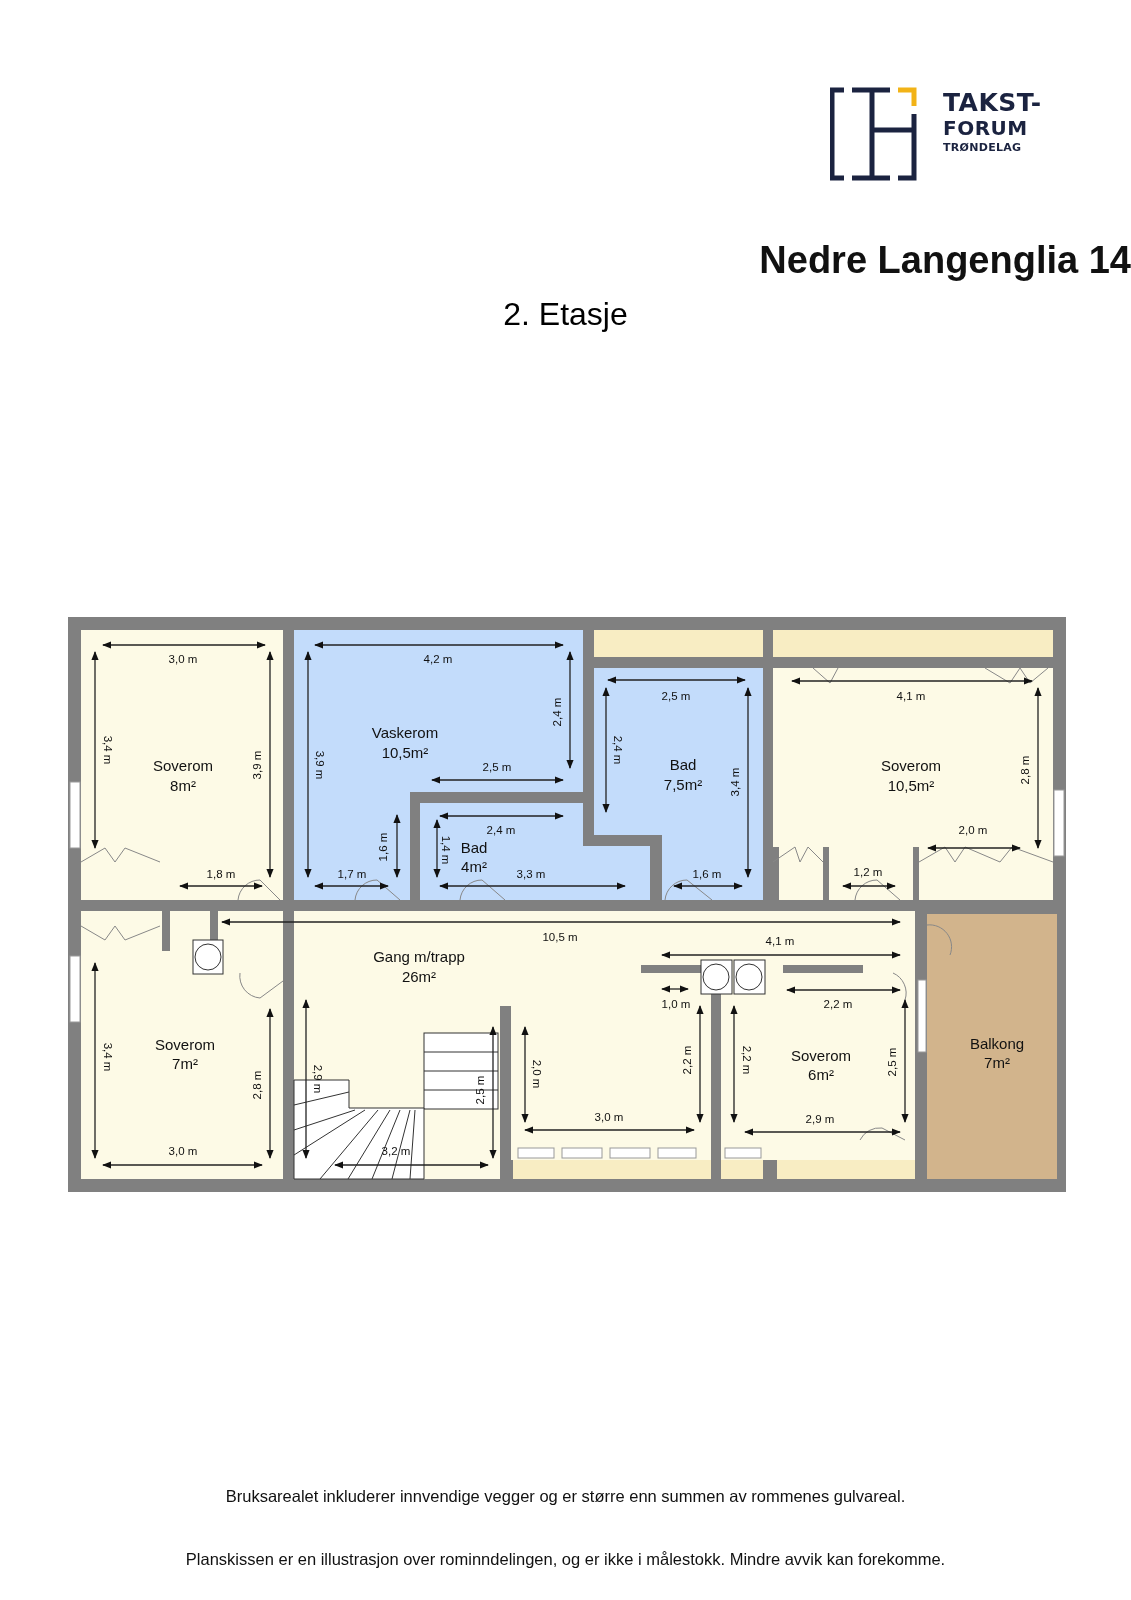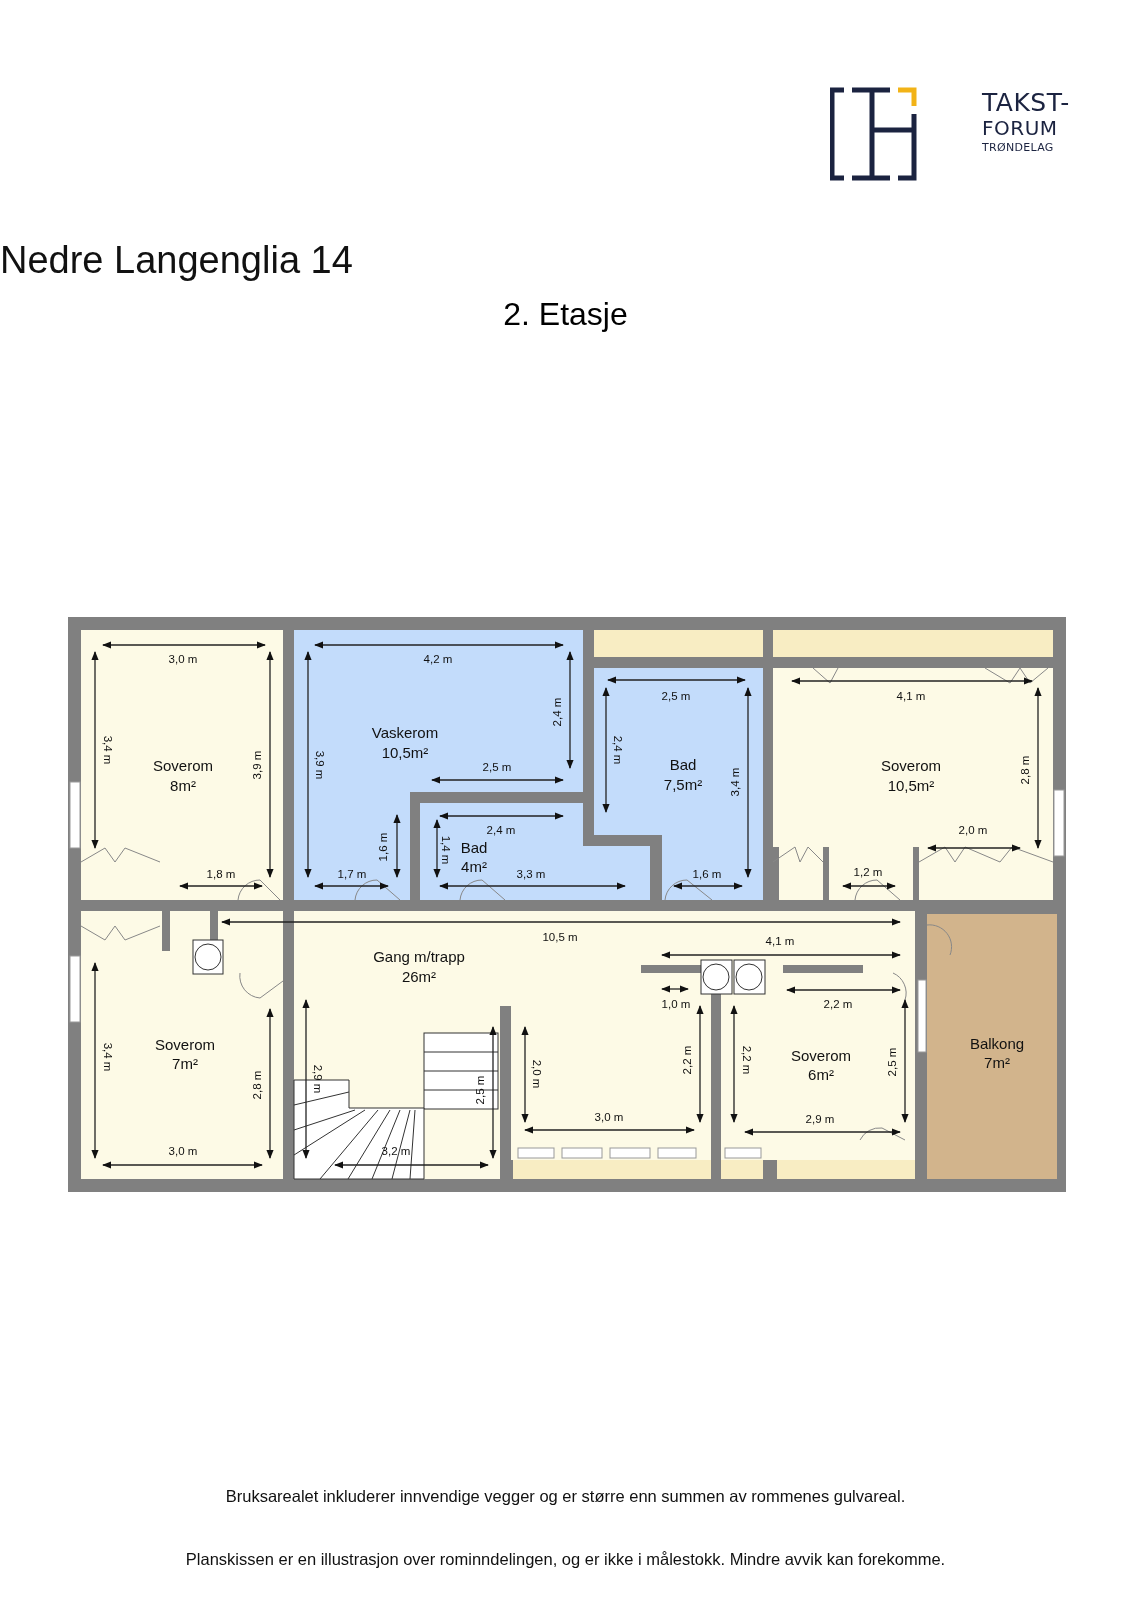--- a/index.html
+++ b/index.html
@@ -1,22 +1,22 @@
 <!DOCTYPE html>
 <html><head>
 <meta charset="utf-8">
 <style>
   html, body { margin:0; padding:0; background:#ffffff; }
   body { width:1131px; height:1600px; position:relative; overflow:hidden; font-family:"Liberation Sans", sans-serif; color:#111; }
   .logo { position:absolute; left:830px; top:86px; width:220px; height:96px; }
-  .logo-text { position:absolute; left:113px; top:4px; font-family:"DejaVu Sans", sans-serif; font-weight:normal; color:#1b2340; line-height:1;margin-left:39px; }
+  .logo-text { position:absolute; left:113px; top:4px; font-family:"DejaVu Sans", sans-serif; font-weight:bold; color:#1b2340; line-height:1; }
   .logo-text .l1 { font-size:25px; letter-spacing:0.5px; display:block; }
   .logo-text .l2 { font-size:20px; letter-spacing:0.5px; display:block; margin-top:3px; }
   .logo-text .l3 { font-size:11px; letter-spacing:0.3px; display:block; margin-top:4px; }
-  .title { position:absolute; left:0; width:1131px; top:239px; text-align:left; font-size:38px; color:#111; }
+  .title { position:absolute; left:0; width:1131px; top:239px; text-align:right; font-size:38px; color:#111;font-weight:bold; }
   .subtitle { position:absolute; left:0; width:1131px; top:296px; text-align:center; font-size:32px; color:#000000; }
   .plan { position:absolute; left:0; top:0; }
   .footer { position:absolute; left:0; width:1131px; text-align:center; font-size:16.5px; color:#111; }
   .f1 { top:1487px; }
   .f2 { top:1550px; }
   svg text { font-family:"Liberation Sans", sans-serif; }
 </style>
 </head>
 <body>
 

